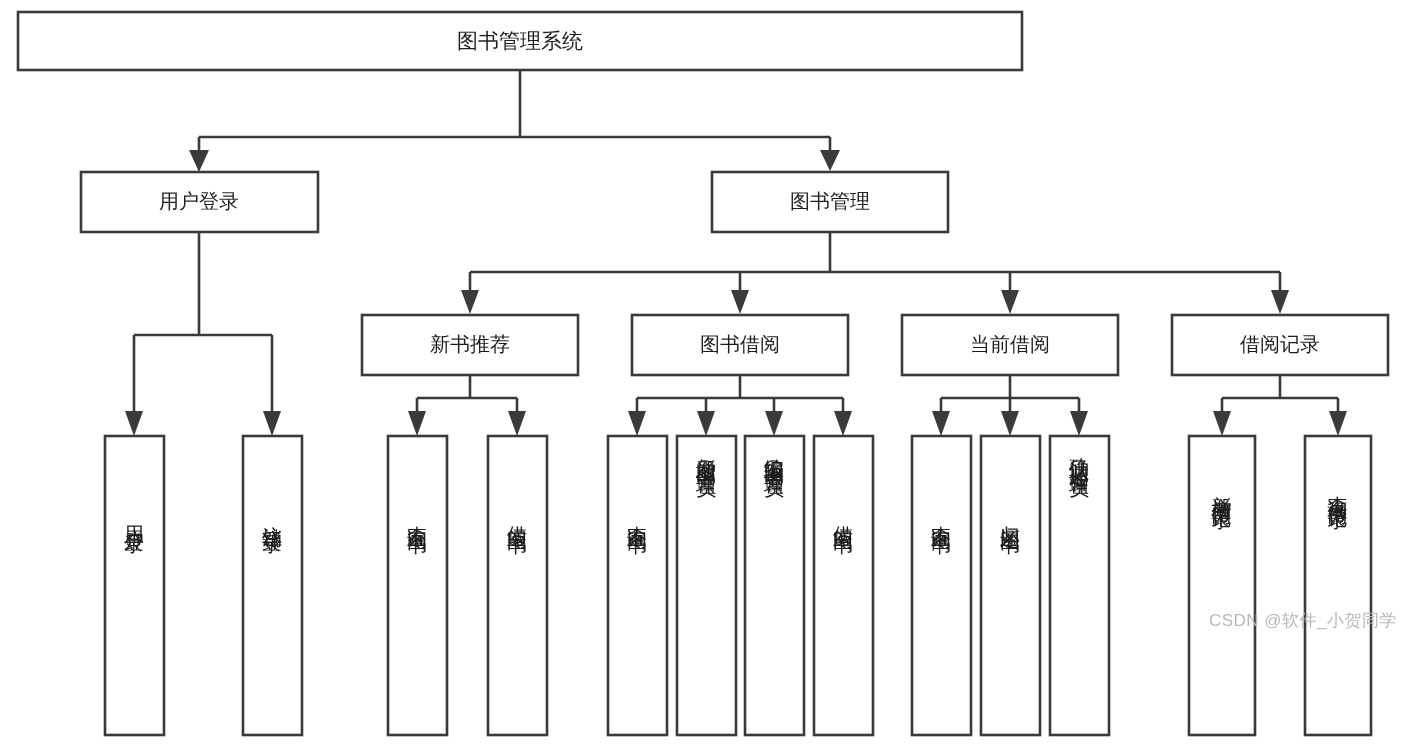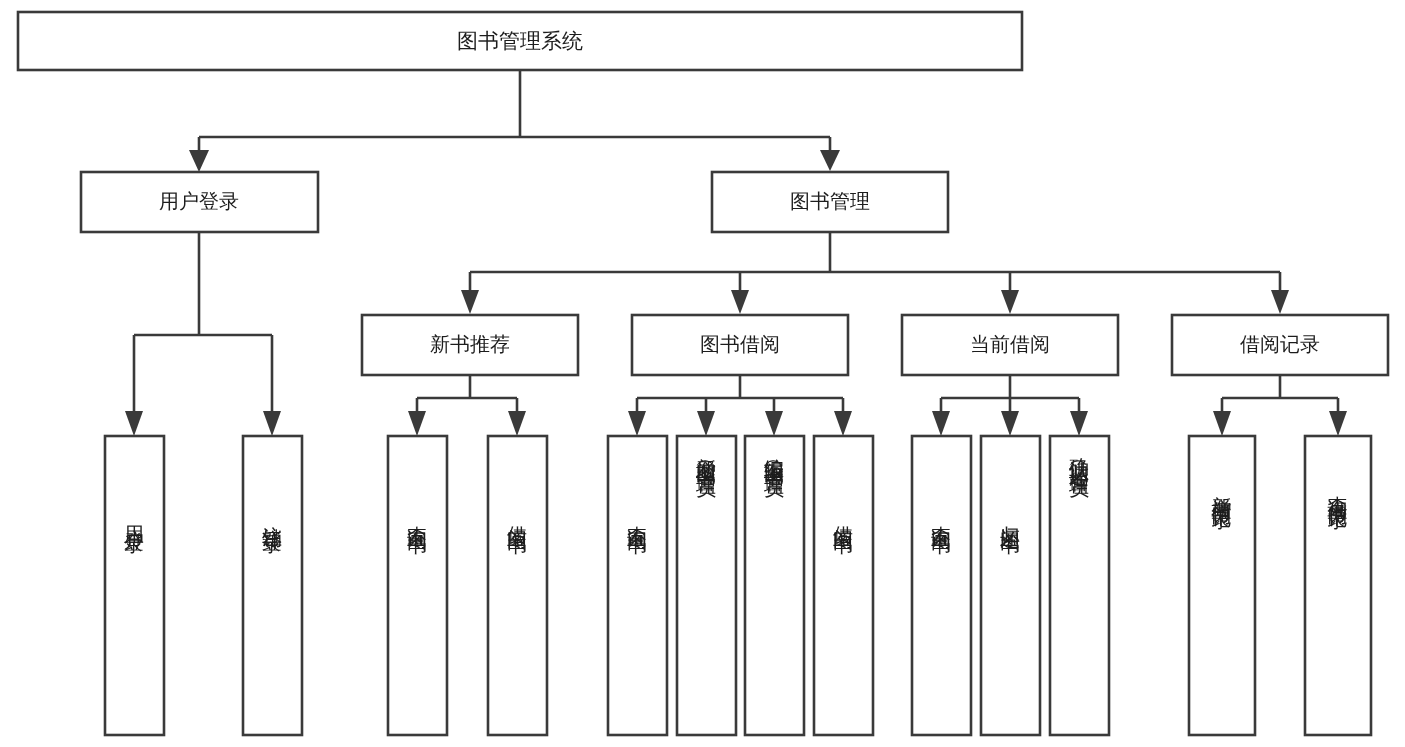--- a/index.html
+++ b/index.html
@@ -242,14 +242,15 @@
     <span class="vtext">确认归还（管理员）</span>
   </div>
 
   <div class="vtext-wrap" style="left:1189px; top:480px; width:66px; height:255px;">
     <span class="vtext">新增借阅记录</span>
   </div>
   <div class="vtext-wrap" style="left:1305px; top:480px; width:66px; height:255px;">
     <span class="vtext">查询借阅记录</span>
   </div>
 
+  <div class="watermark">CSDN @软件_小贺同学</div>
 
 </div>
 
 </body></html>

